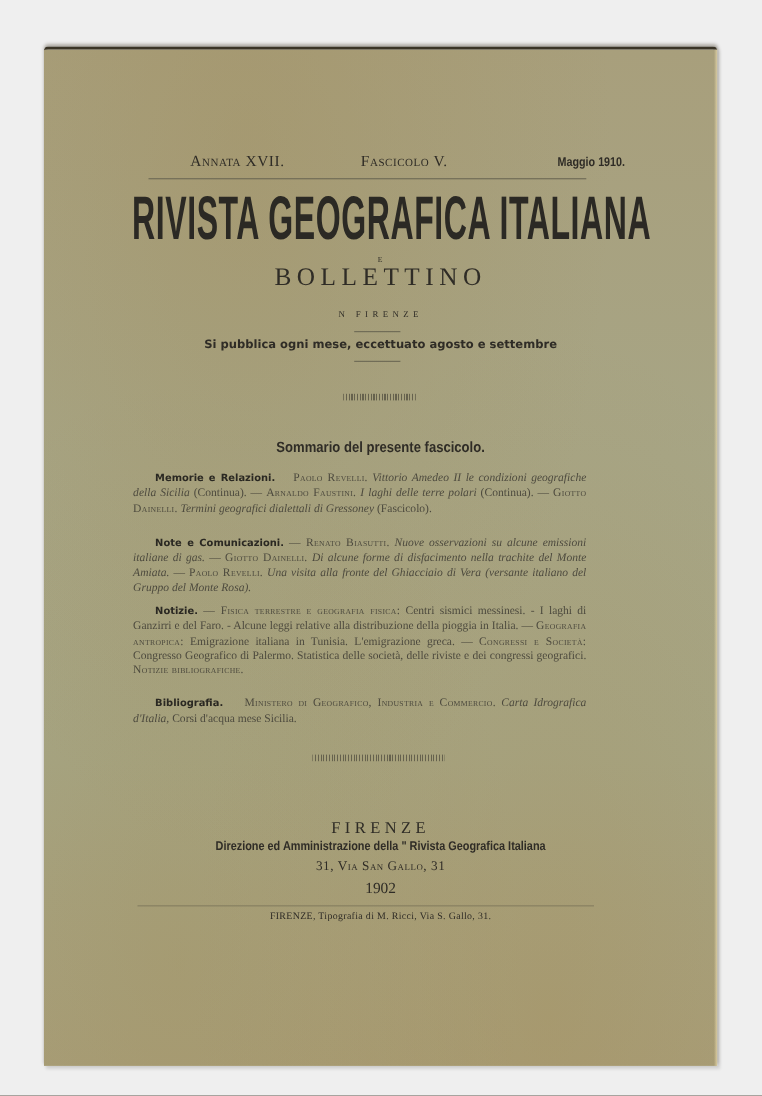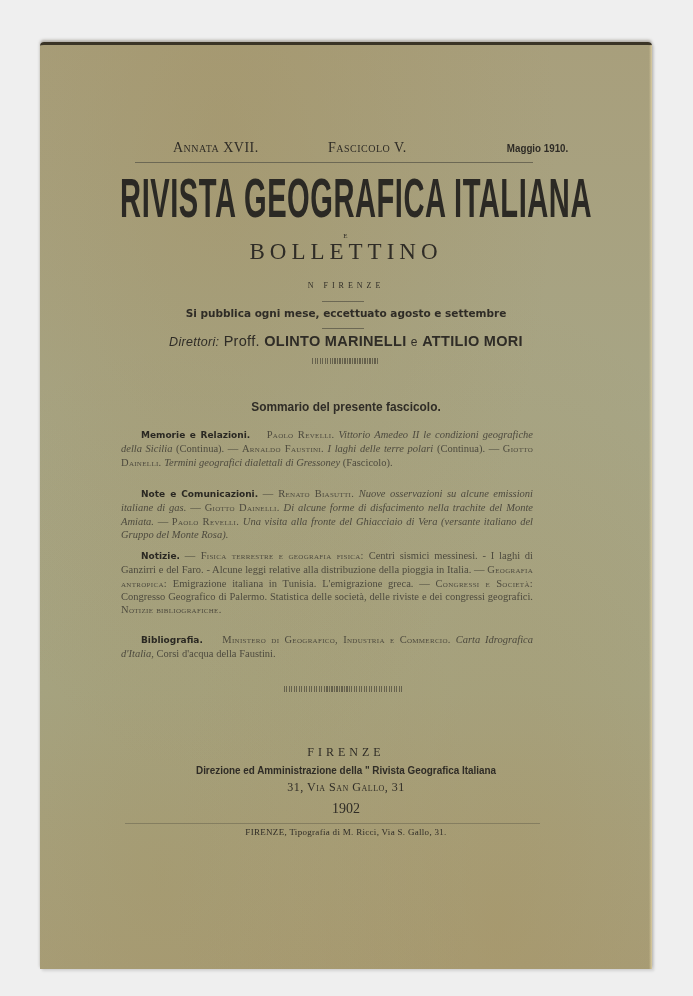--- a/index.html
+++ b/index.html
@@ -72,21 +72,21 @@
   .section .lead {
     font-family: "DejaVu Sans", sans-serif; font-weight: bold; font-size: 9px; color: #2a2822; padding-left: 20px;
   }
   .section .author { font-variant: small-caps; letter-spacing: 0.3px; }
   .section i { font-style: italic; }
   .sec1 { top: 383px; }
   .sec2 { top: 442px; }
   .sec3 { top: 504px; }
   .sec4 { top: 588px; }
 
-  .foot-firenze { top: 700px; font-size: 12px; letter-spacing: 4px; }
+  .foot-firenze { top: 700px; font-size: 15px; letter-spacing: 4px; }
   .foot-direzione { top: 719px; font-family: "Liberation Sans", sans-serif; font-weight: bold; font-size: 11.5px; transform: scaleX(0.86); }
   .foot-address { top: 735px; font-size: 12px; letter-spacing: 0.5px; }
   .foot-year { top: 756px; font-size: 14px; }
   .foot-rule { top: 778px; left: 85px; width: 415px; height: 1px; background: rgba(100,95,75,0.5); }
   .foot-tip { top: 782px; font-size: 9px; letter-spacing: 0.3px; }
 </style>
 </head>
 <body>
 
 <div class="cover">
@@ -102,27 +102,20 @@
     <span class="title-inner">RIVISTA GEOGRAFICA ITALIANA</span>
   </div>
 
   <div class="abs center e-small">E</div>
   <div class="abs center bollettino">BOLLETTINO</div>
   <div class="abs center firenze-small">N FIRENZE</div>
   <div class="abs rule1"></div>
   <div class="abs center pubblica">Si pubblica ogni mese, eccettuato agosto e settembre</div>
   <div class="abs rule2"></div>
 
-  <div class="abs center direttori">
-    <span class="dir-label">Direttori:</span>
-    <span>Proff.</span>
-    <span class="names">OLINTO MARINELLI</span>
-    <span class="e-join">e</span>
-    <span class="names">ATTILIO MORI</span>
-  </div>
   <div class="abs wavy wavy1"></div>
 
   <div class="abs center sommario">Sommario del presente fascicolo.</div>
 
   <div class="abs section sec1">
     <span class="lead">Memorie e Relazioni.</span>
     &nbsp;&nbsp;
     <span class="author">Paolo Revelli.</span>
     <i>Vittorio Amedeo II  le condizioni geografiche della Sicilia</i>
     <span>(Continua). —</span>
@@ -155,21 +148,21 @@
     <span class="author">Congressi e Società:</span>
     <span>Congresso Geografico di Palermo. Statistica delle società, delle riviste e dei congressi geografici.</span>
     <span class="author">Notizie bibliografiche.</span>
   </div>
 
   <div class="abs section sec4">
     <span class="lead">Bibliografia.</span>
     &nbsp;&nbsp;
     <span class="author">Ministero di Geografico, Industria e Commercio.</span>
     <i>Carta Idrografica d'Italia,</i>
-    <span>Corsi d'acqua della Faustini.</span>
+    <span>Corsi d'acqua mese Sicilia.</span>
   </div>
 
   <div class="abs wavy wavy2"></div>
 
   <div class="abs center foot-firenze">FIRENZE</div>
   <div class="abs center foot-direzione">Direzione ed Amministrazione della " Rivista Geografica Italiana</div>
   <div class="abs center foot-address smallcaps">31, Via San Gallo, 31</div>
   <div class="abs center foot-year">1902</div>
   <div class="abs foot-rule"></div>
   <div class="abs center foot-tip">FIRENZE, Tipografia di M. Ricci, Via S. Gallo, 31.</div>

